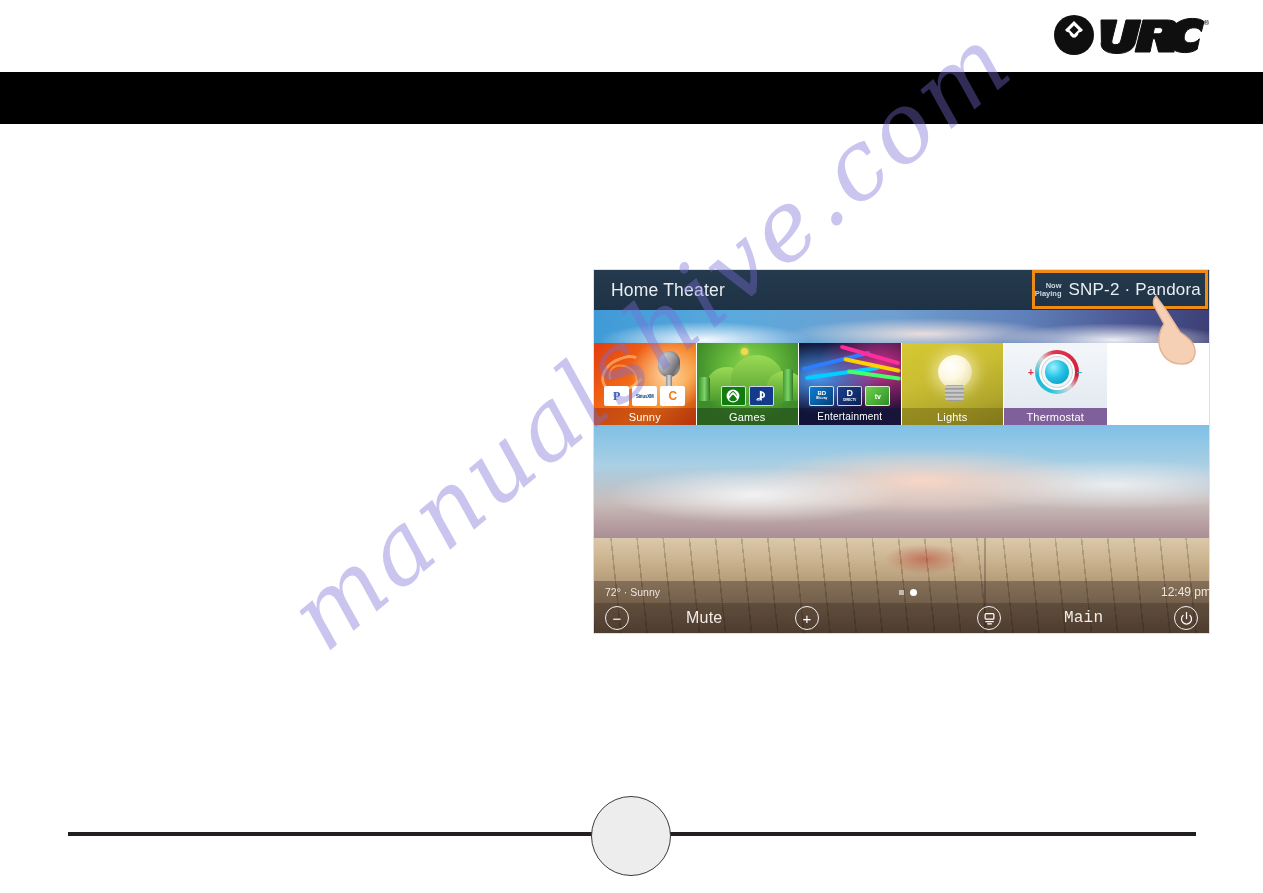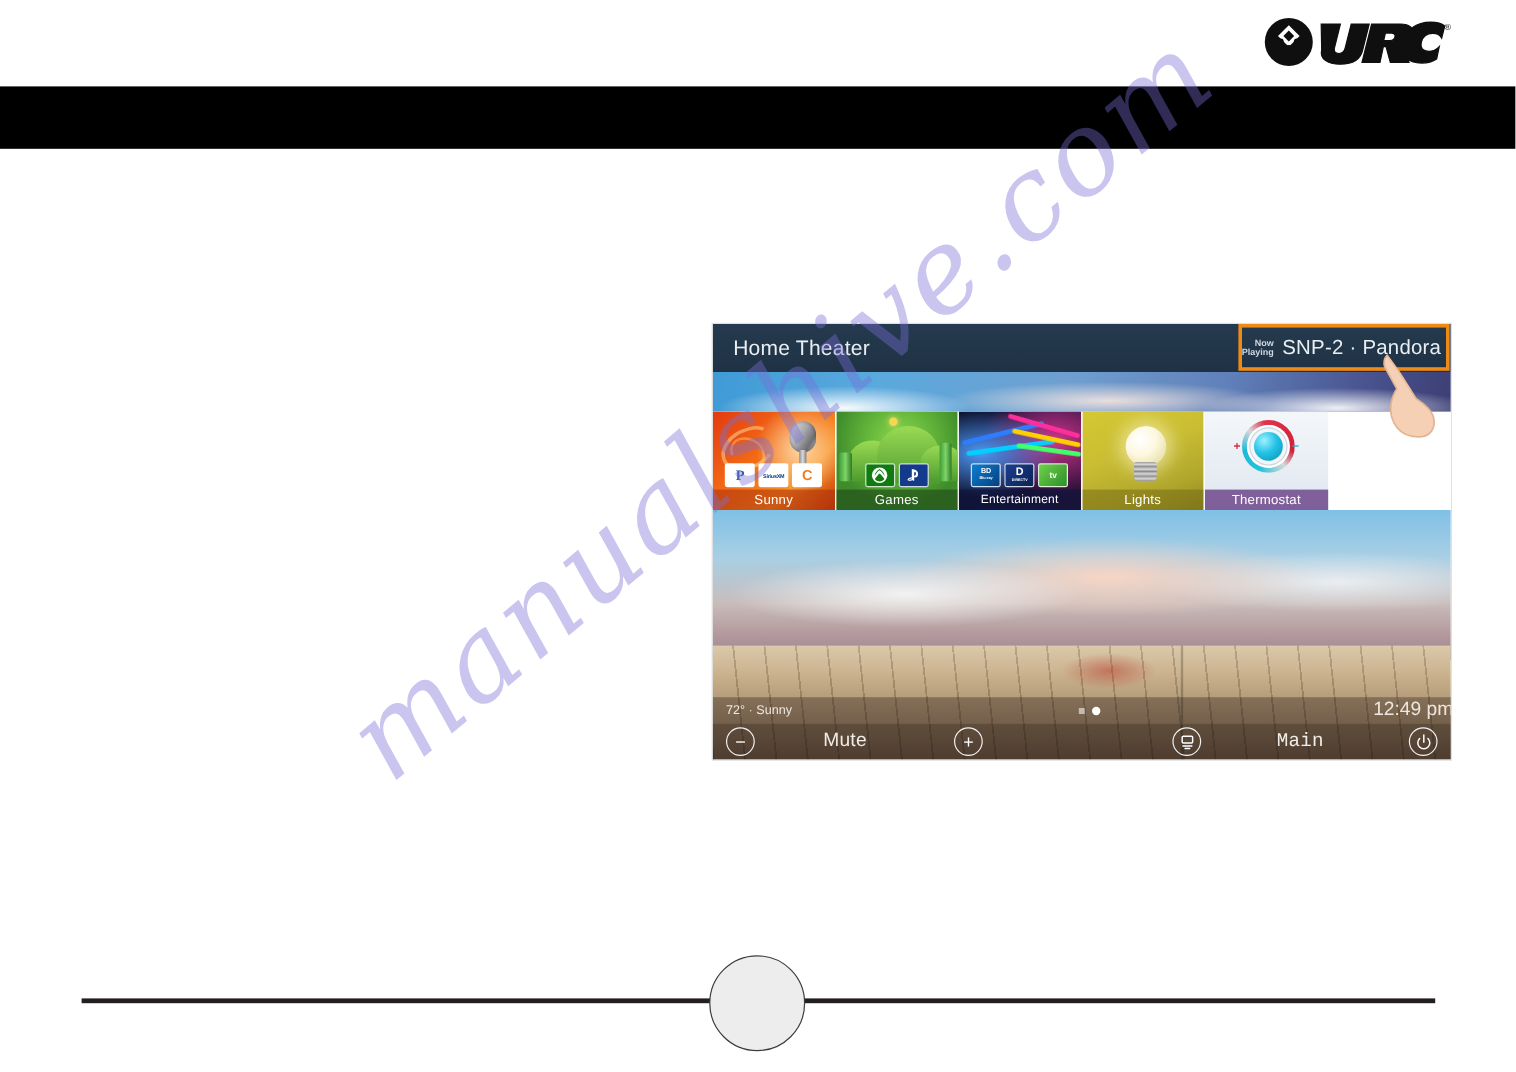--- a/index.html
+++ b/index.html
@@ -257,21 +257,21 @@
     background:rgba(0,0,0,0.22);
   }
 
   
   .status-strip {
     position:absolute; left:0; top:311px; width:628px; height:22px;
     background:rgba(40,30,25,0.35);
     display:flex; align-items:center;
   }
   .status-left { position:absolute; left:11px; color:#efe6dc; font-size:10.5px; }
-  .status-right { position:absolute; right:11px; color:#efe6dc; font-size:16px;margin-left:29px; }
+  .status-right { position:absolute; right:11px; color:#efe6dc; font-size:12px;margin-left:29px; }
   .pager { position:absolute; left:50%; transform:translateX(-50%); display:flex; align-items:center; gap:6px; }
   .pg-sq { width:5px; height:5px; background:rgba(255,255,255,0.55); }
   .pg-dot { width:7px; height:7px; border-radius:50%; background:#ffffff; }
 
   
   .ctrl-bar {
     position:absolute; left:0; top:333px; width:615px; height:30px;
     background:rgba(45,33,26,0.55);
     display:flex; align-items:center;
   }

